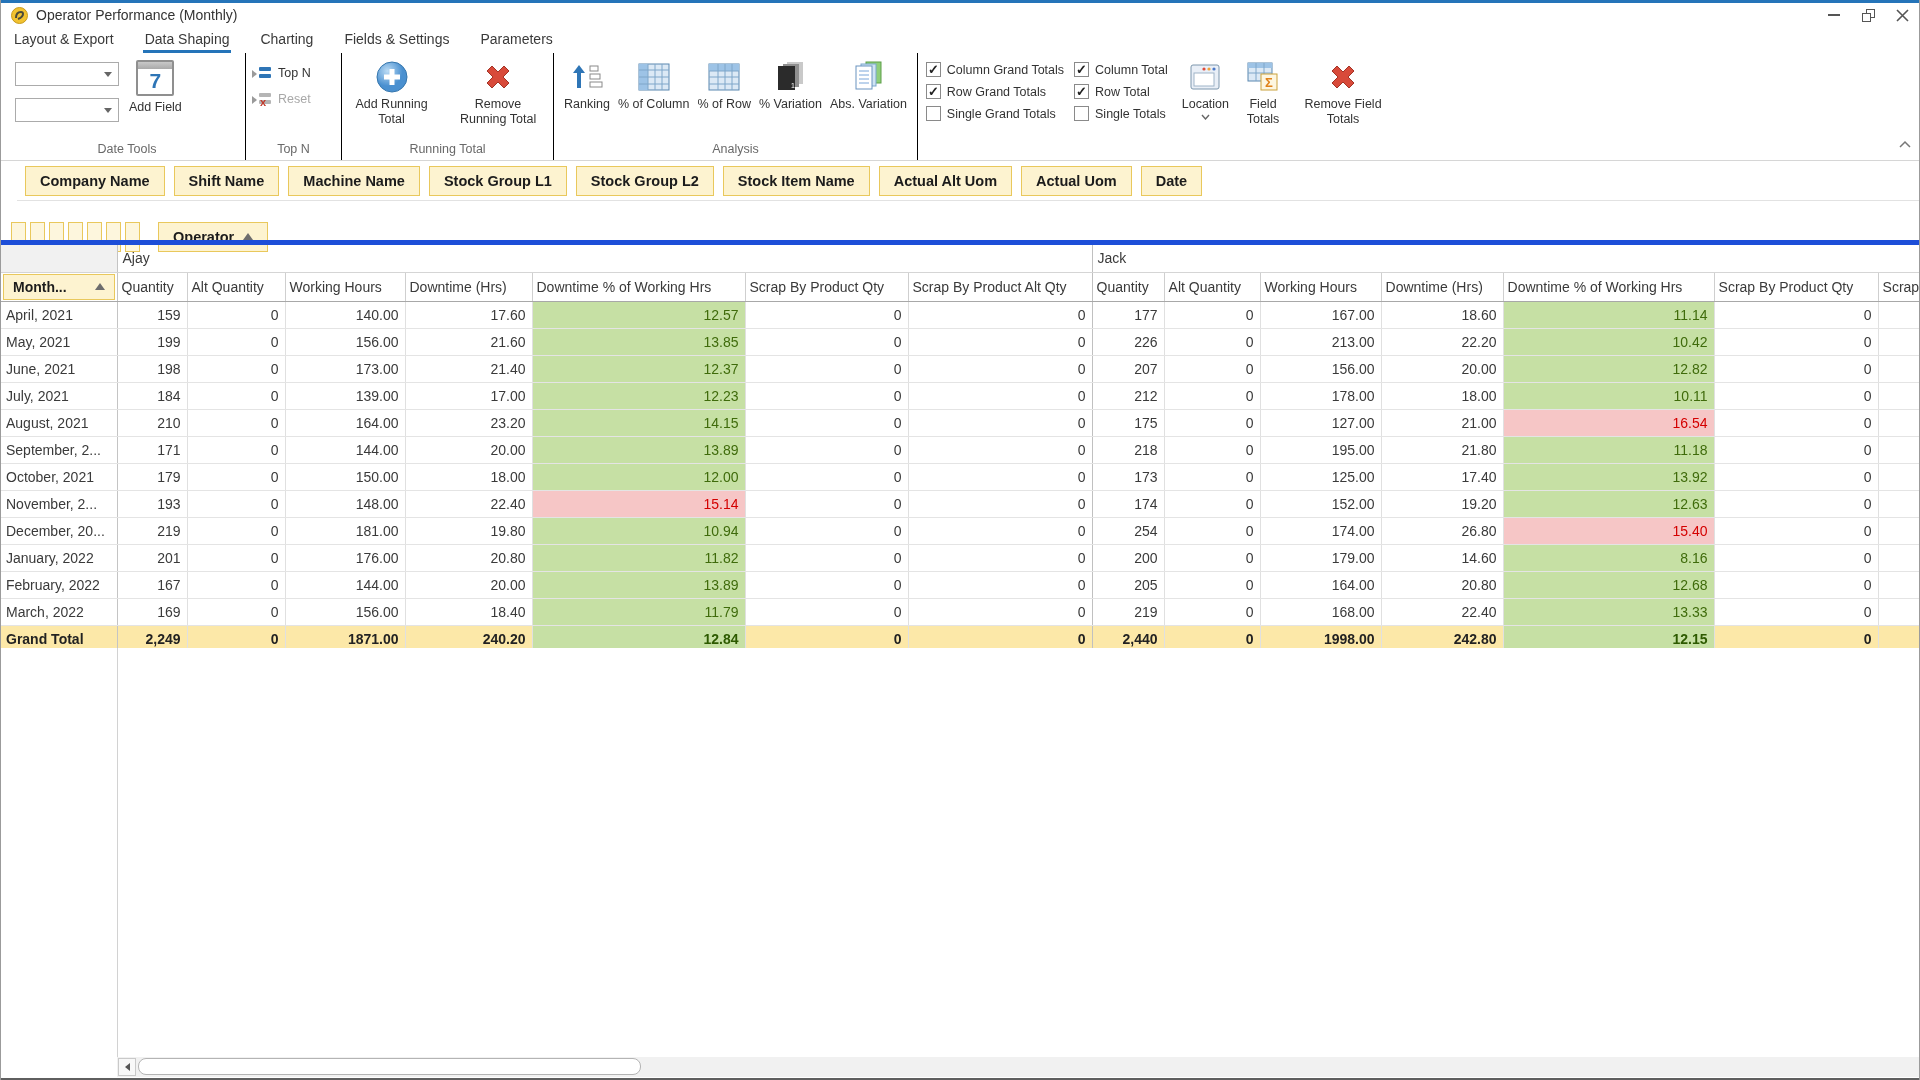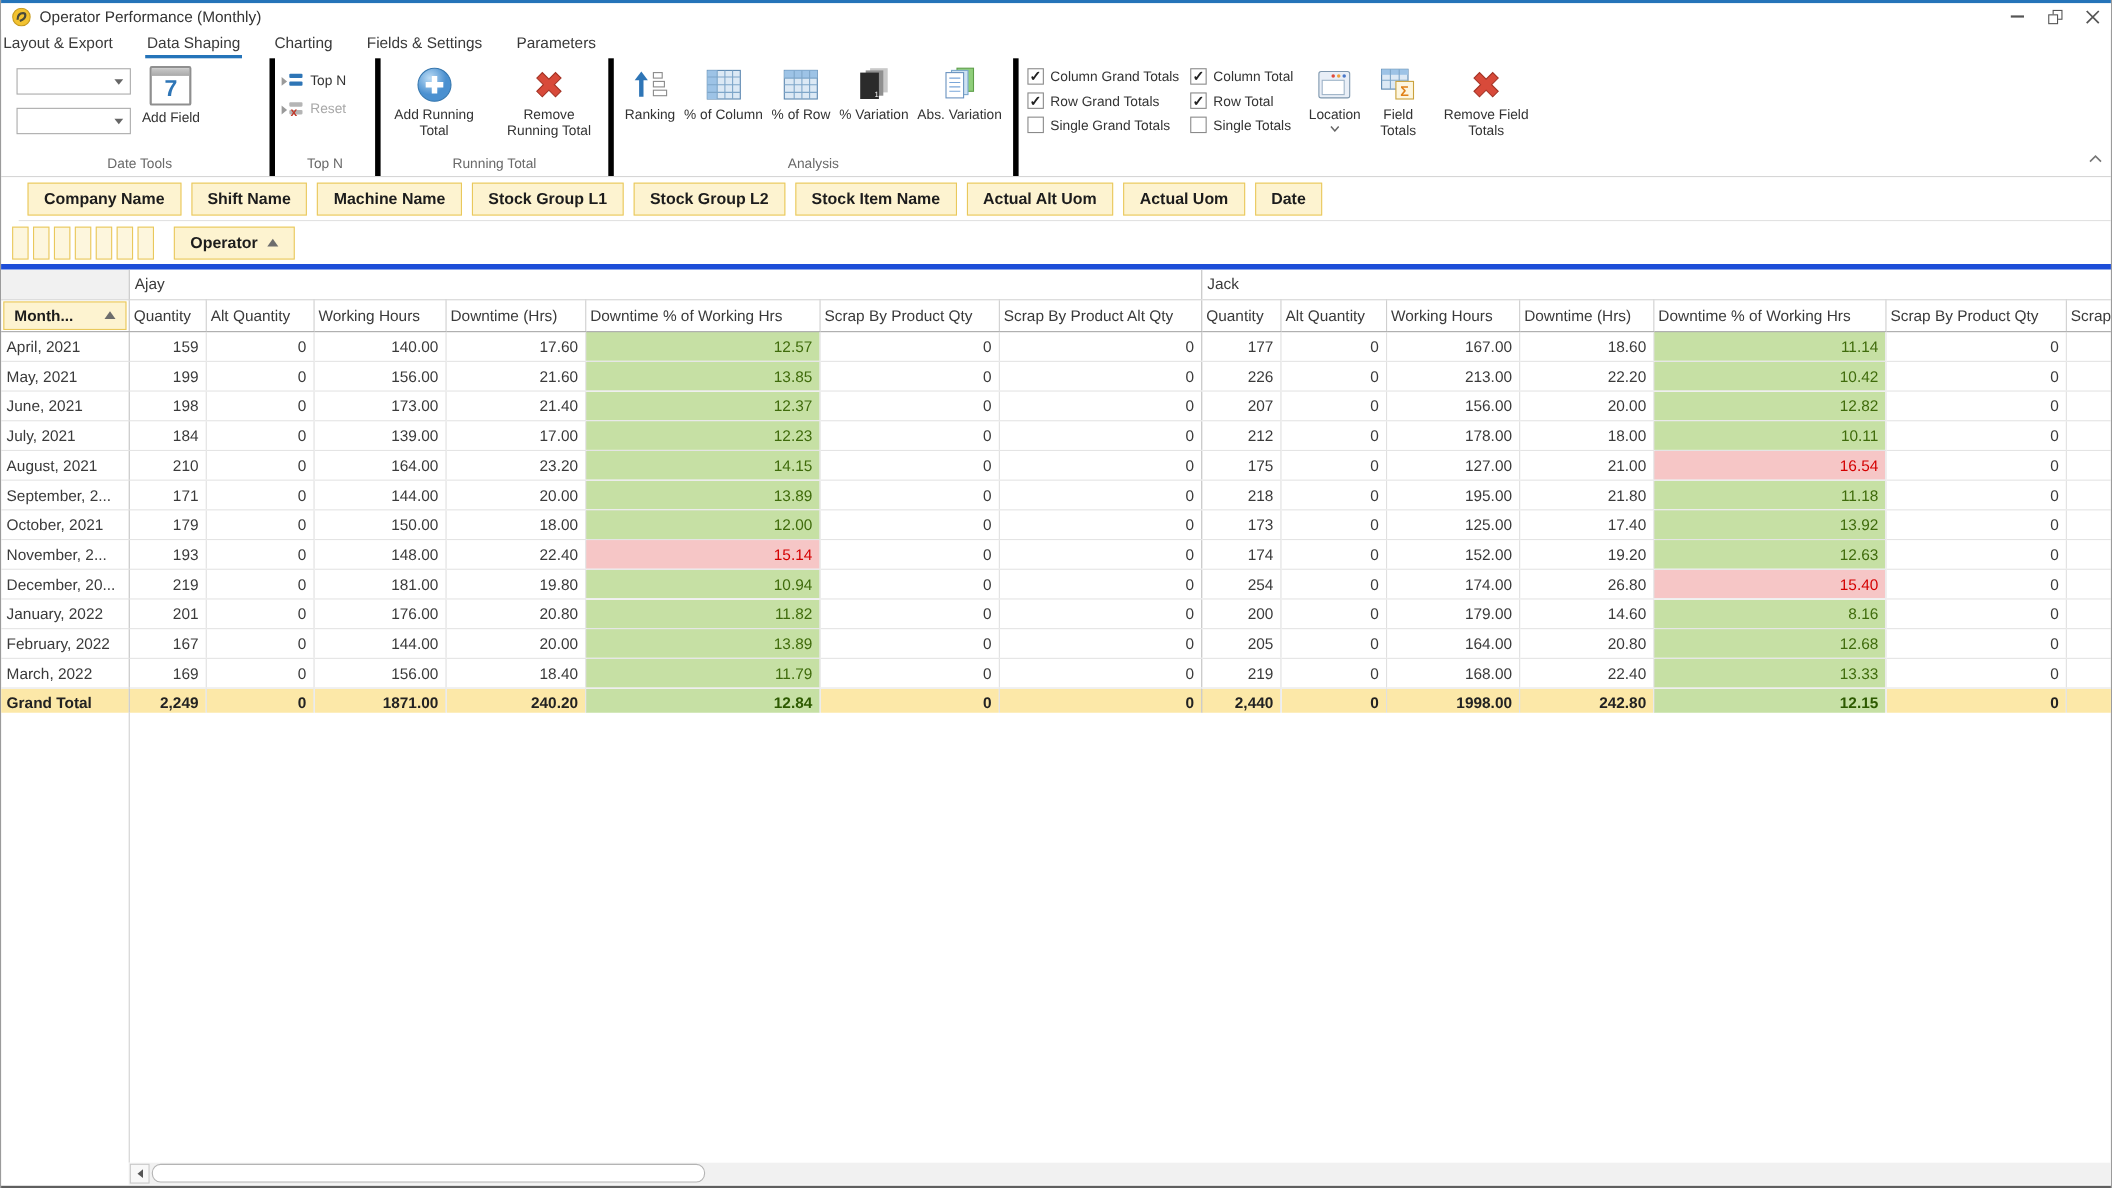--- a/index.html
+++ b/index.html
@@ -15,27 +15,27 @@
   .app-icon { width:17px; height:17px; margin:0 8px 0 10px; }
   .title-text { font-size:14px; color:#333; }
   .win-btns { margin-left:auto; display:flex; height:100%; }
   .win-btn { width:34px; height:100%; display:flex; align-items:center; justify-content:center; }
   .min-glyph { width:12px; height:2px; background:#555; }
   .restore-glyph { position:relative; width:13px; height:13px; }
   .restore-glyph .b { position:absolute; width:9px; height:9px; border:1.5px solid #555; background:#fff; }
   .restore-glyph .back { right:0; top:0; }
   .restore-glyph .front { left:0; bottom:0; }
   
-  .tabs { position:absolute; top:27px; left:0; width:100%; height:26px; display:flex; padding-left:0; }
+  .tabs { position:absolute; top:27px; left:0; width:100%; height:26px; display:flex; padding-left:11px; }
   .tab { font-size:14px; color:#3a3a3a; padding:4px 2px 0 2px; margin-right:27px; height:100%; cursor:default; }
   .tab.active { border-bottom:3px solid #2574b9; }
   
   .ribbon { position:absolute; top:53px; left:0; width:100%; height:108px; border-bottom:1px solid #d6d6d6; display:flex; padding-left:8px; }
   .rgroup { display:flex; flex-direction:column; padding:3px 6px 0 6px; position:relative; }
-  .rgroup + .rgroup { border-left:5px solid #000000; }
+  .rgroup + .rgroup { border-left:1px solid #000000; }
   .rg-body { flex:1; display:flex; }
   .rg-label { text-align:center; font-size:12.5px; color:#696969; padding:2px 0 4px 0; }
   .bigbtn { display:flex; flex-direction:column; align-items:center; padding:1px 4px; }
   .bigbtn .ic { height:40px; display:flex; align-items:center; justify-content:center; }
   .bigbtn .bl { font-size:12.5px; color:#333; text-align:center; line-height:1.2; max-width:96px; }
   
   .dt-left { display:flex; flex-direction:column; justify-content:flex-start; gap:12px; padding-top:6px; }
   .combo { width:104px; height:24px; background:#fff; border:1px solid #ababab; position:relative; }
   .combo .ar { position:absolute; right:6px; top:9px; width:0; height:0; border-left:4px solid transparent; border-right:4px solid transparent; border-top:5px solid #666; }
   .dt-right { display:flex; flex-direction:column; align-items:center; padding:4px 4px 0 10px; }
@@ -57,21 +57,21 @@
   .cbx-cols { display:flex; gap:10px; padding:6px 2px 0 2px; }
   .cbx-col { display:flex; flex-direction:column; gap:7px; }
   .cbx { display:flex; align-items:center; gap:6px; font-size:12.5px; color:#333; white-space:nowrap; }
   .cbx .box { width:15px; height:15px; border:1px solid #8a8a8a; background:#fff; display:flex; align-items:center; justify-content:center; font-size:13px; color:#222; font-weight:bold; }
   .cbx.checked .box::after { content:"\2713"; }
   
   .i32 { width:34px; height:34px; }
   
   .filter-row { position:absolute; top:162px; left:16px; width:100%; height:39px; border-bottom:1px solid #e2e2e2; display:flex; align-items:center; padding-left:8px; }
   .chip { display:inline-flex; align-items:center; height:30px; padding:0 14px; background:#fdf3d0; border:1px solid #e9c85c; font-weight:bold; font-size:14.5px; color:#1c1c1c; margin-right:9px; white-space:nowrap; }
-  .operator-row { position:absolute; top:201px; left:0; width:100%; height:39px; display:flex; align-items:center; padding-left:10px; }
+  .operator-row { position:absolute; top:217px; left:0; width:100%; height:39px; display:flex; align-items:center; padding-left:10px; }
   .slot { width:15px; height:30px; background:#fdf6dd; border:1px solid #e9c85c; margin-right:4px; }
   .operator-row .chip { margin-left:14px; }
   .tri-up { width:0; height:0; border-left:5px solid transparent; border-right:5px solid transparent; border-bottom:7px solid #6d6d6d; margin-left:9px; }
   
   .pivot-wrap { position:absolute; top:240px; left:0; width:1918px; height:408px; overflow:hidden; border-top:5px solid #1d4ed8; }
   table { border-collapse:collapse; table-layout:fixed; width:2077px; }
   td { font-size:14px; color:#3a3a3a; height:27px; padding:0 6px; overflow:hidden; white-space:nowrap; }
   tr.grp td { height:27px; border-bottom:1px solid #d5d5d5; }
   td.mtl { background:#f1f1f1; border-right:1px solid #c4c4c4; border-bottom:none; }
   td.gname { padding-left:5px; }

